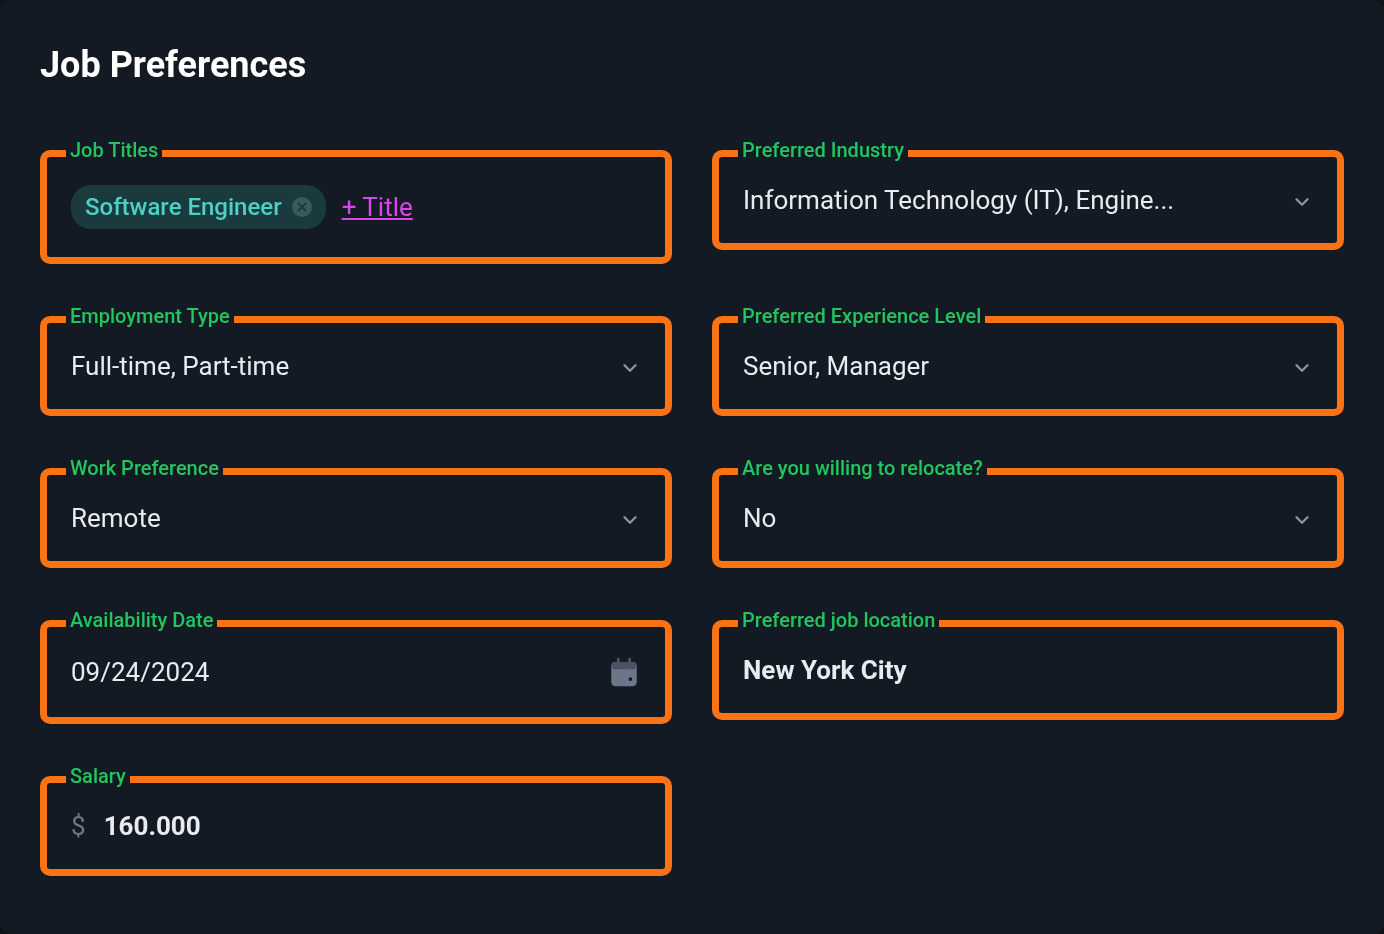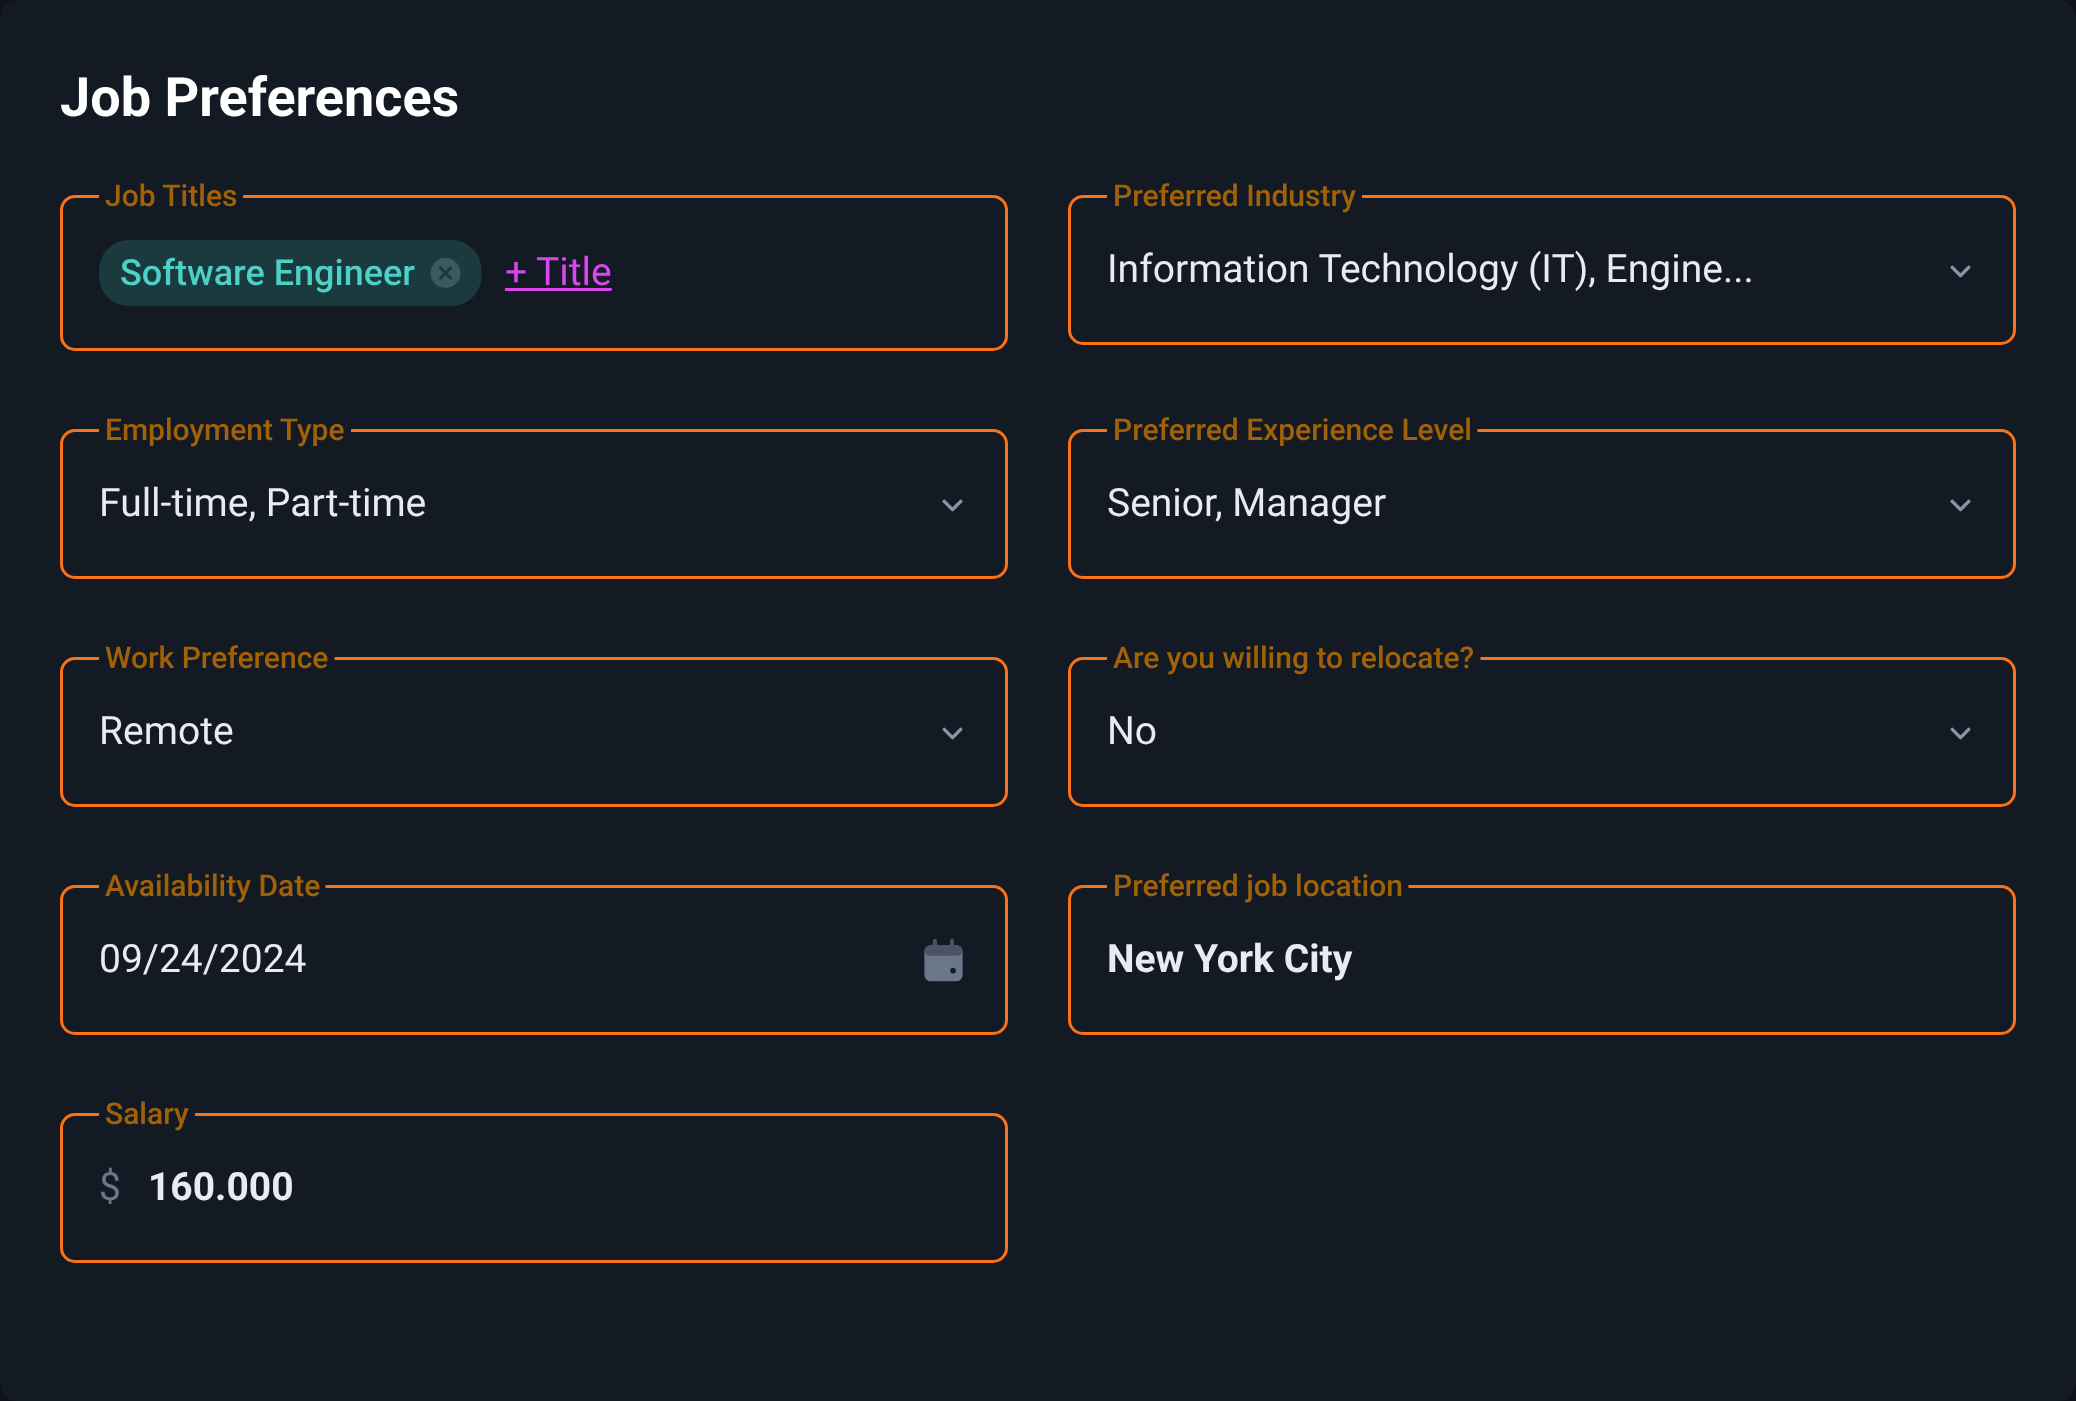--- a/index.html
+++ b/index.html
@@ -18,46 +18,46 @@
       background: #141a23;
       border-radius: 12px;
       padding: 44px 40px;
       width: 100%;
       height: 100%;
     }
     .page-title {
       color: #ffffff;
       font-size: 36px;
       font-weight: 700;
-      margin-bottom: 44px;
+      margin-bottom: 64px;
     }
     .form-grid {
       display: grid;
       grid-template-columns: 1fr 1fr;
       column-gap: 40px;
       row-gap: 52px;
     }
     .field {
       position: relative;
     }
     .field-label {
       position: absolute;
       top: -12px;
       left: 26px;
-      color: #a16207;
+      color: #22c55e;
       font-size: 20px;
       font-weight: 500;
       background: #141a23;
       padding: 0 4px;
       z-index: 1;
     }
     .field-input {
       width: 100%;
       background: transparent;
-      border: 2px solid #f97316;
+      border: 7px solid #f97316;
       border-radius: 10px;
       padding: 28px 24px;
       color: #e8ecf1;
       font-size: 26px;
       display: flex;
       align-items: center;
       justify-content: space-between;
       min-height: 100px;
       cursor: pointer;
     }

